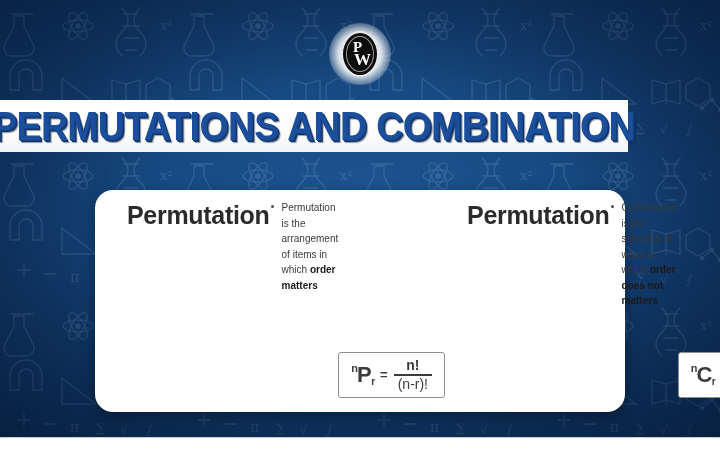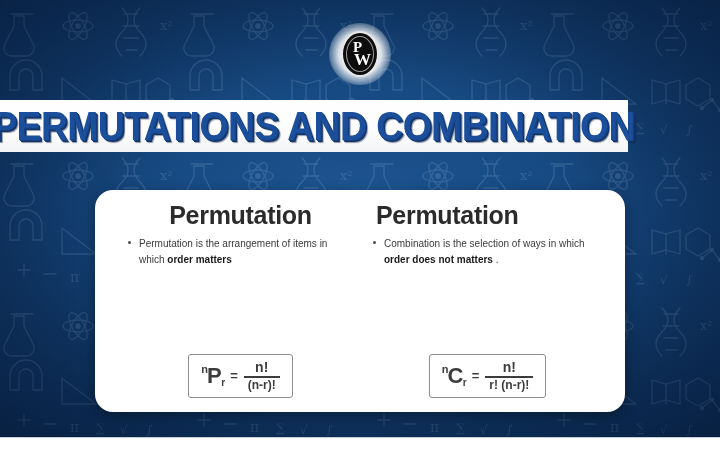--- a/index.html
+++ b/index.html
@@ -132,21 +132,21 @@
     box-shadow: 0 4px 14px rgba(0,0,0,0.35);
     display: flex;
     box-sizing: border-box;
     padding: 10px 14px 12px 14px;
   }
   .col {
     flex: 1 1 50%;
     box-sizing: border-box;
     padding: 0 8px;
     display: flex;
-    flex-direction: column;
+    flex-direction: row;
   }
   .col-left  { padding-left: 18px; padding-right: 6px; }
   .col-right { padding-left: 12px; padding-right: 8px; }
 
   .col-heading {
     font-family: "Liberation Sans", sans-serif;
     font-size: 25px;
     font-weight: 700;
     color: #2b2b2b;
     text-align: center;
@@ -223,22 +223,22 @@
     font-size: 14px;
     font-weight: 700;
     padding: 0 6px 1px 6px;
   }
   .frac .bar {
     width: 100%;
     height: 1.5px;
     background: #3c3c3c;
   }
   .frac .den {
-    font-size: 12px;
-    font-weight: 700;
+    font-size: 14px;
+    font-weight: 400;
     padding: 1px 4px 0 4px;
     white-space: nowrap;
   }
 </style>
 </head>
 <body>
 
 <div id="screen">
 
   <div class="slide-bg">

